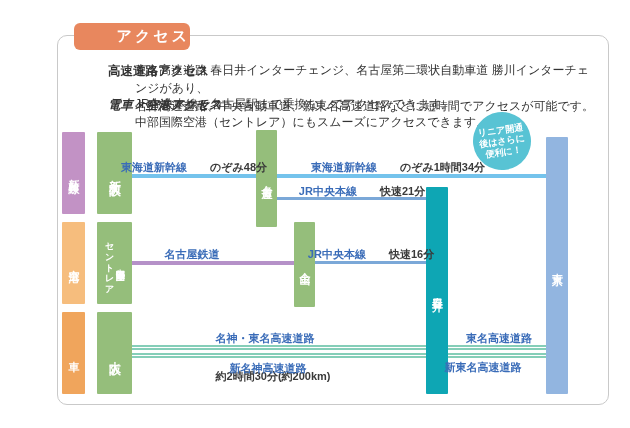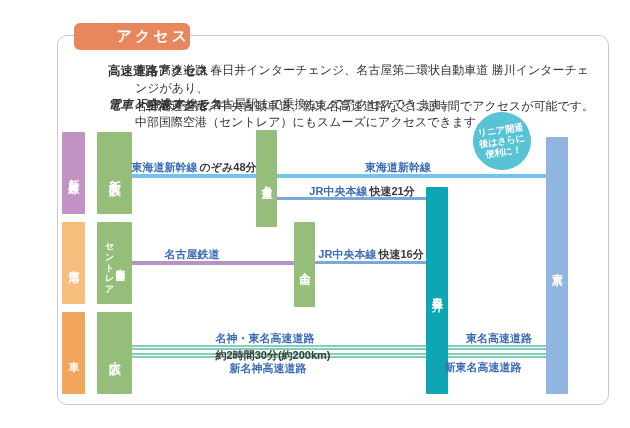--- a/index.html
+++ b/index.html
@@ -51,21 +51,21 @@
   .line-shinkansen{background:#74c3ec;height:4px;}
   .line-jr{background:#7ba8d8;height:3px;}
   .line-meitetsu{background:#b591c8;height:4px;}
   .road{
     height:1px;background:#fff;
     border-top:2px solid #85ceb8;border-bottom:2px solid #85ceb8;z-index:2;
   }
 
   
   .rlabel{
-    transform:translateX(-50%);display:flex;gap:2px;align-items:baseline;
+    transform:translateX(-50%);display:flex;gap:23px;align-items:baseline;
     font-size:11px;font-weight:bold;white-space:nowrap;z-index:6;
   }
   .rlabel .rname{color:#3a6cb8;}
   .rlabel .rtime{color:#3a3a3a;}
   .rlabel-stack{
     transform:translateX(-50%);text-align:center;line-height:12px;
     font-size:11px;font-weight:bold;white-space:nowrap;z-index:6;
   }
   .rlabel-stack .rname{color:#3a6cb8;display:block;}
   .rlabel-stack .rtime{color:#3a3a3a;display:block;}
@@ -133,20 +133,21 @@
 <div class="abs box station st-small st-tokyo" style="left:546px;top:137px;width:22px;height:257px;">
   <span class="vtext pre">東京</span>
 </div>
 
 <div class="abs rlabel" style="left:194px;top:160px;">
   <span class="rname">東海道新幹線</span>
   <span class="rtime">のぞみ48分</span>
 </div>
 <div class="abs rlabel" style="left:398px;top:160px;">
   <span class="rname">東海道新幹線</span>
+  <span class="rtime">のぞみ1時間34分</span>
 </div>
 <div class="abs rlabel" style="left:362px;top:184px;">
   <span class="rname">JR中央本線</span>
   <span class="rtime">快速21分</span>
 </div>
 <div class="abs rlabel" style="left:192px;top:247px;">
   <span class="rname">名古屋鉄道</span>
 </div>
 <div class="abs rlabel" style="left:371px;top:247px;">
   <span class="rname">JR中央本線</span>

